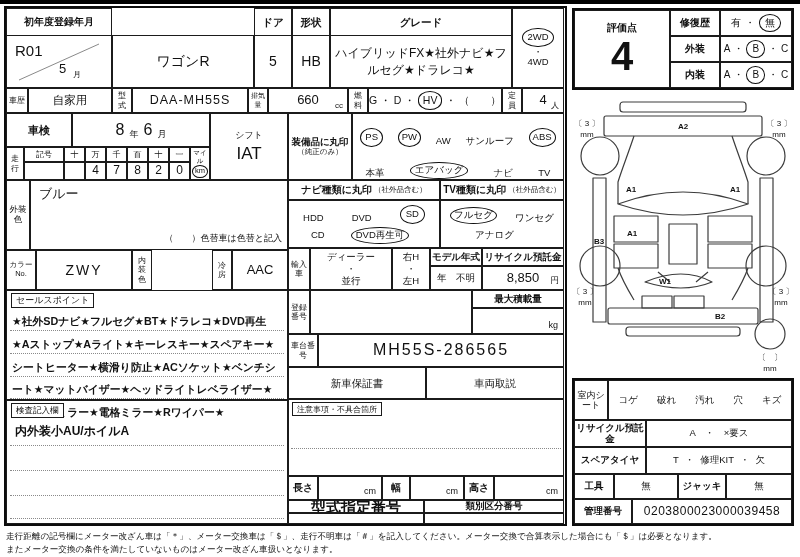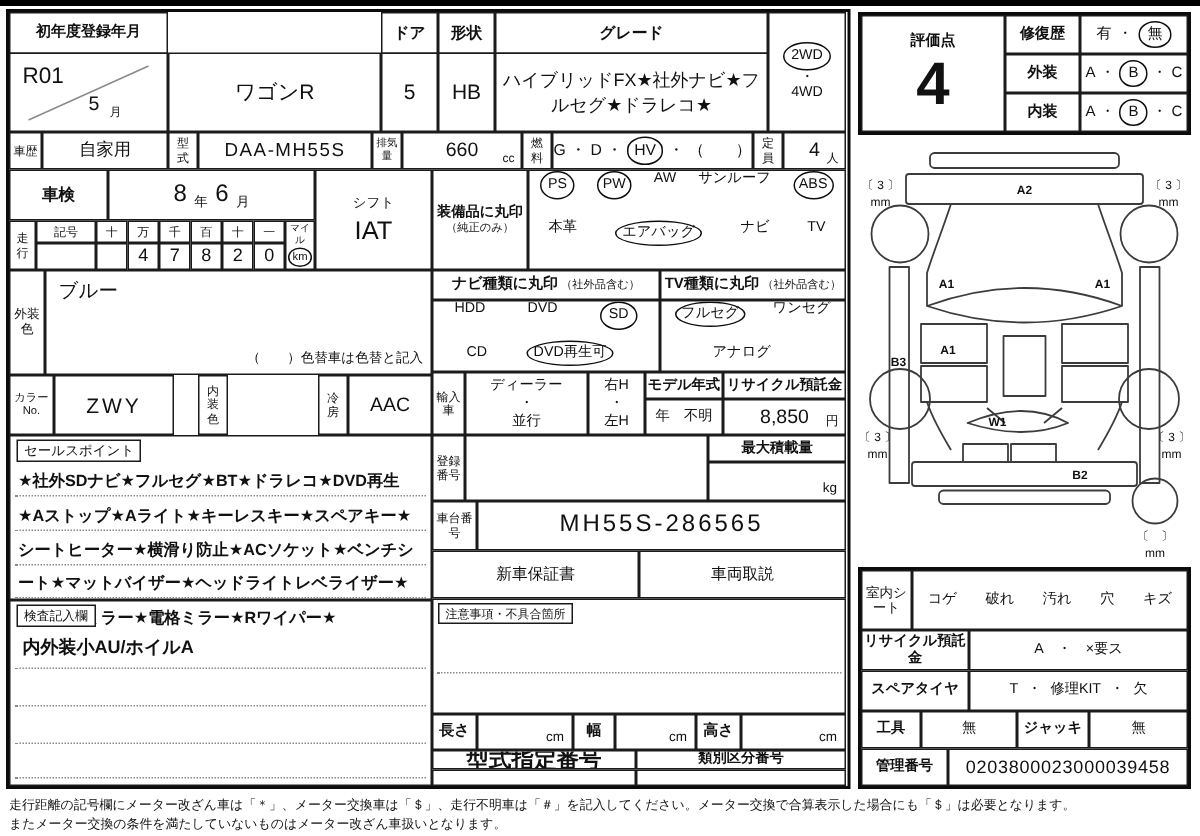--- a/index.html
+++ b/index.html
@@ -8,21 +8,21 @@
 .cell{position:absolute;box-sizing:border-box;border:1px solid #1b1b1b;display:flex;
   align-items:center;justify-content:center;text-align:center;line-height:1.15;overflow:hidden}
 .abs{position:absolute;box-sizing:border-box}
 .col{flex-direction:column}
 .vlabel{word-break:break-all;padding:0 2px;font-size:8.5px}
 .tab{position:absolute;box-sizing:border-box;border:1px solid #1b1b1b;background:#fff;font-size:9px;
   display:flex;align-items:center;justify-content:center;padding:0 4px;z-index:2;white-space:nowrap}
 .circ{border:1.6px solid #0e0e0e;border-radius:50%;display:inline-flex;align-items:center;justify-content:center}
 .dotline{position:absolute;border-bottom:1px dotted #8a8a8a;height:0}
 .frame{position:absolute;box-sizing:border-box;border:2px solid #0c0c0c;background:#fff}
-.flexrow{display:flex;align-items:flex-start;justify-content:space-around;width:100%}
+.flexrow{display:flex;align-items:flex-end;justify-content:space-around;width:100%}
 .b{font-weight:bold}
 .topbar{position:absolute;left:0;top:0;width:800px;height:4px;background:#000}
 svg text{fill:#111}
 </style>
 </head>
 <body>
 
 <div class="topbar"></div>
 
 <div class="frame" style="left:4px;top:6px;width:563px;height:520px">
@@ -127,21 +127,21 @@
     <span class="circ" style="padding:1px 2px;font-size:7.5px;margin-top:1px">km</span>
   </div>
 
   <div class="cell vlabel" style="left:0;top:172px;width:24px;height:70px;font-size:8.5px">外装色</div>
   <div class="cell" style="left:24px;top:172px;width:258px;height:70px">
     <span class="abs" style="left:8px;top:6px;font-size:13px">ブルー</span>
     <span class="abs" style="right:5px;bottom:6px;font-size:9px">（　　）色替車は色替と記入</span>
   </div>
 
   <div class="cell vlabel" style="left:0;top:242px;width:30px;height:40px;font-size:7.5px">カラーNo.</div>
-  <div class="cell" style="left:30px;top:242px;width:80px;height:40px;font-size:14px;letter-spacing:2px">ZWY</div>
+  <div class="cell" style="left:30px;top:242px;width:96px;height:40px;font-size:14px;letter-spacing:2px">ZWY</div>
   <div class="cell vlabel" style="left:126px;top:242px;width:20px;height:40px;font-size:8px">内装色</div>
   <div class="cell vlabel" style="left:206px;top:242px;width:20px;height:40px;font-size:8px">冷房</div>
   <div class="cell" style="left:226px;top:242px;width:56px;height:40px;font-size:13px">AAC</div>
 
   <div class="cell" style="left:0;top:282px;width:282px;height:110px"></div>
   <div class="tab" style="left:5px;top:285px;height:15px">セールスポイント</div>
   <div class="dotline" style="left:4px;top:322px;width:274px"></div>
   <div class="dotline" style="left:4px;top:345px;width:274px"></div>
   <div class="dotline" style="left:4px;top:368px;width:274px"></div>
   <div class="dotline" style="left:4px;top:390px;width:274px"></div>

